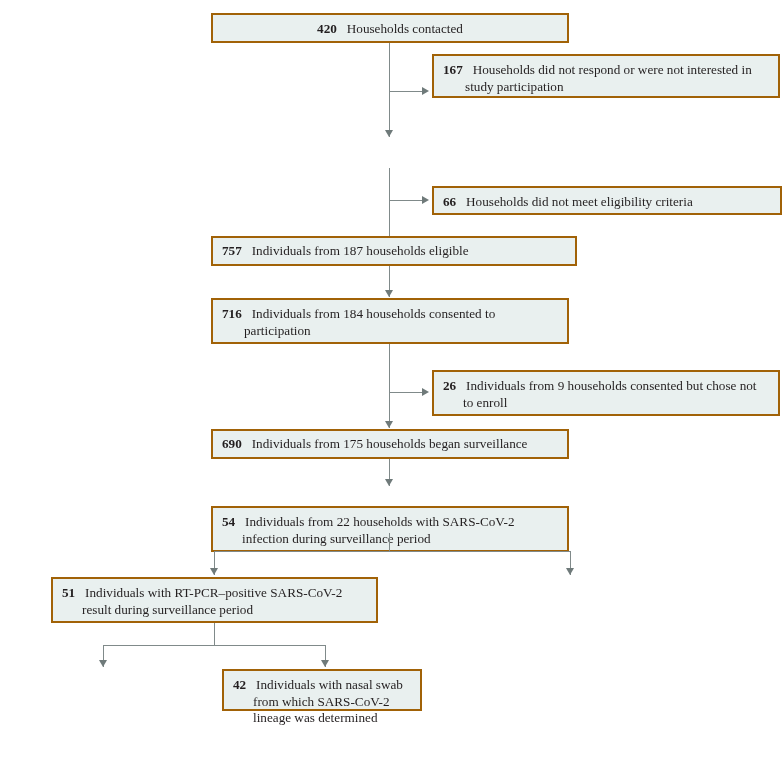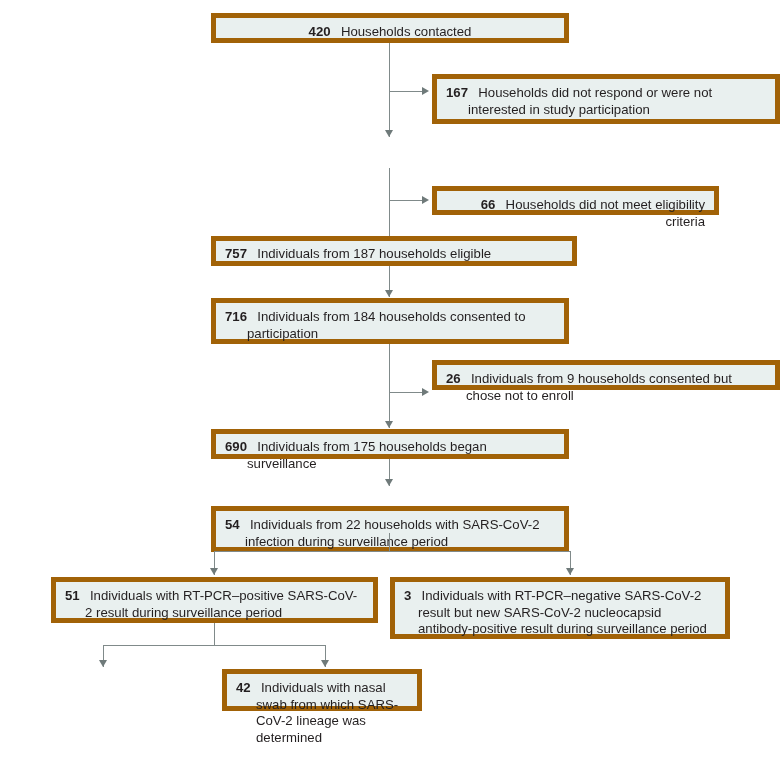--- a/index.html
+++ b/index.html
@@ -12,25 +12,26 @@
     width: 783px;
     height: 773px;
     background: #ffffff;
     font-family: "Liberation Sans", sans-serif;
     overflow: hidden;
   }
   .box {
     position: absolute;
     box-sizing: border-box;
     background: #e9f0ef;
-    border: 5px solid #a16207;
+    border: 2px solid #a16207;
     color: #231f20;
     font-size: 13.2px;
     line-height: 16.6px;
     padding: 6px 9px 8px 9px;
+    font-family: Liberation Serif, serif;
   }
   .box .n {
     font-weight: bold;
   }
   .box .t {
     font-weight: normal;
   }
   .box.center {
     text-align: center;
   }
@@ -79,32 +80,32 @@
     <span class="n">420</span>
     <span class="t"> Households contacted</span>
   </div>
 
   <div class="vline" style="left:389px; top:43px; height:94px;"></div>
   <div class="arrow-down" style="left:385px; top:130px;"></div>
 
   <div class="hline" style="left:389px; top:91px; width:34px;"></div>
   <div class="arrow-right" style="left:422px; top:87px;"></div>
 
-  <div class="box hang" style="left:432px; top:74px; width:348px; height:50px;">
+  <div class="box hang" style="left:432px; top:54px; width:348px; height:44px;">
     <span class="n">167</span>
     <span class="t"> Households did not respond or were not interested in study participation</span>
   </div>
 
 
   <div class="vline" style="left:389px; top:168px; height:79px;"></div>
   <div class="arrow-down" style="left:385px; top:240px;"></div>
   <div class="hline" style="left:389px; top:200px; width:34px;"></div>
   <div class="arrow-right" style="left:422px; top:196px;"></div>
 
-  <div class="box" style="left:432px; top:186px; width:287px; height:29px; text-align:right;">
+  <div class="box" style="left:432px; top:186px; width:350px; height:29px; text-align:left;">
     <span class="n">66</span>
     <span class="t"> Households did not meet eligibility criteria</span>
   </div>
 
   <div class="box hang" style="left:211px; top:236px; width:366px; height:30px; padding-top:5px;">
     <span class="n">757</span>
     <span class="t"> Individuals from 187 households eligible</span>
   </div>
 
   <div class="vline" style="left:389px; top:266px; height:31px;"></div>
@@ -113,21 +114,21 @@
   <div class="box hang" style="left:211px; top:298px; width:358px; height:46px;">
     <span class="n">716</span>
     <span class="t"> Individuals from 184 households consented to participation</span>
   </div>
 
   <div class="vline" style="left:389px; top:344px; height:84px;"></div>
   <div class="arrow-down" style="left:385px; top:421px;"></div>
   <div class="hline" style="left:389px; top:392px; width:34px;"></div>
   <div class="arrow-right" style="left:422px; top:388px;"></div>
 
-  <div class="box hang narrow" style="left:432px; top:360px; width:348px; height:30px;">
+  <div class="box hang narrow" style="left:432px; top:370px; width:348px; height:46px;">
     <span class="n">26</span>
     <span class="t"> Individuals from 9 households consented but chose not to enroll</span>
   </div>
 
   <div class="box hang" style="left:211px; top:429px; width:358px; height:30px; padding-top:5px;">
     <span class="n">690</span>
     <span class="t"> Individuals from 175 households began surveillance</span>
   </div>
 
   <div class="vline" style="left:389px; top:459px; height:27px;"></div>
@@ -143,24 +144,20 @@
   <div class="vline" style="left:214px; top:551px; height:24px;"></div>
   <div class="vline" style="left:570px; top:551px; height:24px;"></div>
   <div class="arrow-down" style="left:210px; top:568px;"></div>
   <div class="arrow-down" style="left:566px; top:568px;"></div>
 
   <div class="box hang narrow" style="left:51px; top:577px; width:327px; height:46px;">
     <span class="n">51</span>
     <span class="t"> Individuals with RT-PCR–positive SARS-CoV-2 result during surveillance period</span>
   </div>
 
-  <div class="box hang narrow" style="left:390px; top:577px; width:340px; height:62px; text-indent:-14px; padding-left:23px;">
-    <span class="n">3</span>
-    <span class="t"> Individuals with RT-PCR–negative SARS-CoV-2 result but new SARS-CoV-2 nucleocapsid antibody-positive result during surveillance period</span>
-  </div>
 
   <div class="vline" style="left:214px; top:623px; height:23px;"></div>
   <div class="hline" style="left:103px; top:645px; width:223px;"></div>
   <div class="vline" style="left:103px; top:645px; height:22px;"></div>
   <div class="vline" style="left:325px; top:645px; height:22px;"></div>
   <div class="arrow-down" style="left:99px; top:660px;"></div>
   <div class="arrow-down" style="left:321px; top:660px;"></div>
 
 
   <div class="box hang narrow" style="left:222px; top:669px; width:200px; height:42px;">

